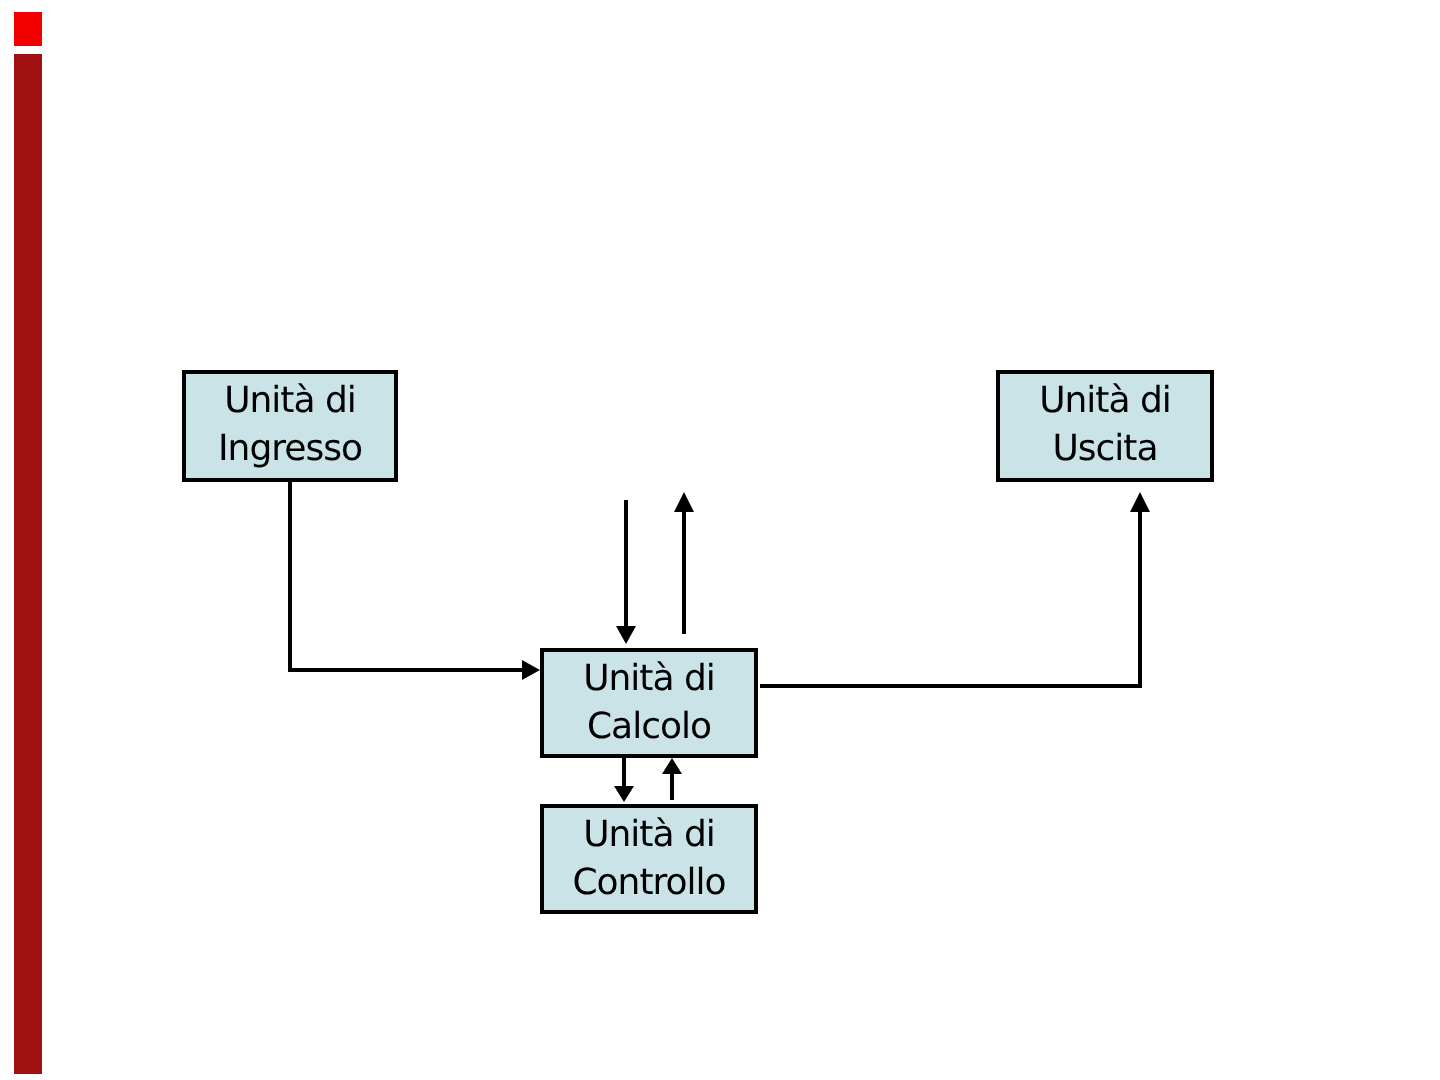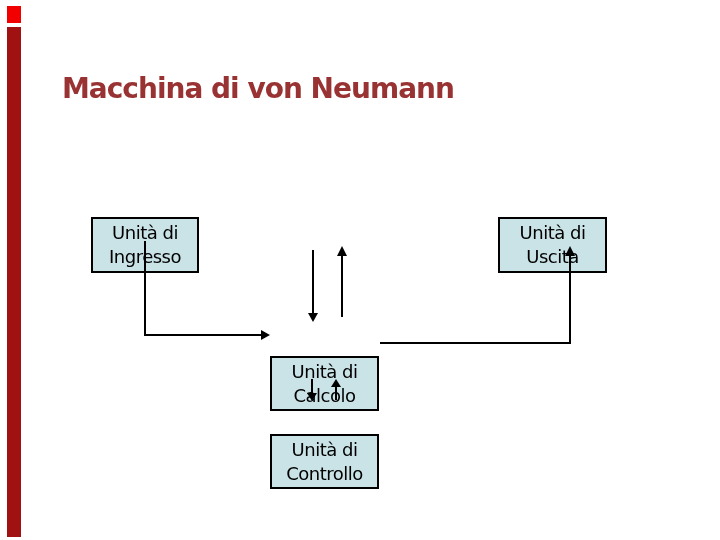--- a/index.html
+++ b/index.html
@@ -37,21 +37,20 @@
     border: 2px solid #000000;
     display: flex;
     align-items: center;
     justify-content: center;
     text-align: center;
     white-space: pre-line;
     font-size: 18px;
     letter-spacing: -0.5px;
     line-height: 24px;
     color: #000000;
-    margin-top: 32px;
   }
   .node-ingresso  { left: 91px;  top: 185px; width: 108px; height: 56px; }
   .node-memoria   { left: 282px; top: 185px; width: 110px; height: 56px; }
   .node-uscita    { left: 498px; top: 185px; width: 109px; height: 56px; }
   .node-calcolo   { left: 270px; top: 324px; width: 109px; height: 55px; }
   .node-controllo { left: 270px; top: 402px; width: 109px; height: 55px; }
   .connectors {
     position: absolute;
     left: 0; top: 0;
     width: 720px; height: 540px;
@@ -61,21 +60,20 @@
   .connectors polygon { fill: #000000; stroke: none; }
 </style>
 </head>
 <body>
 
 <div class="slide">
 
   <div class="accent-top" style="background-color: rgb(242, 0, 0);"></div>
   <div class="accent-main" style="background-color: rgb(160, 18, 18);"></div>
 
-  <h1 class="slide-title" style="color: rgb(153, 51, 51);">Macchina di von Neumann</h1>
 
   <div class="node node-ingresso" style="background-color: rgb(201, 227, 231); border-color: rgb(0, 0, 0);">Unità di
 Ingresso</div>
 
 
   <div class="node node-uscita" style="background-color: rgb(201, 227, 231); border-color: rgb(0, 0, 0);">Unità di
 Uscita</div>
 
   <div class="node node-calcolo" style="background-color: rgb(201, 227, 231); border-color: rgb(0, 0, 0);">Unità di
 Calcolo</div>

